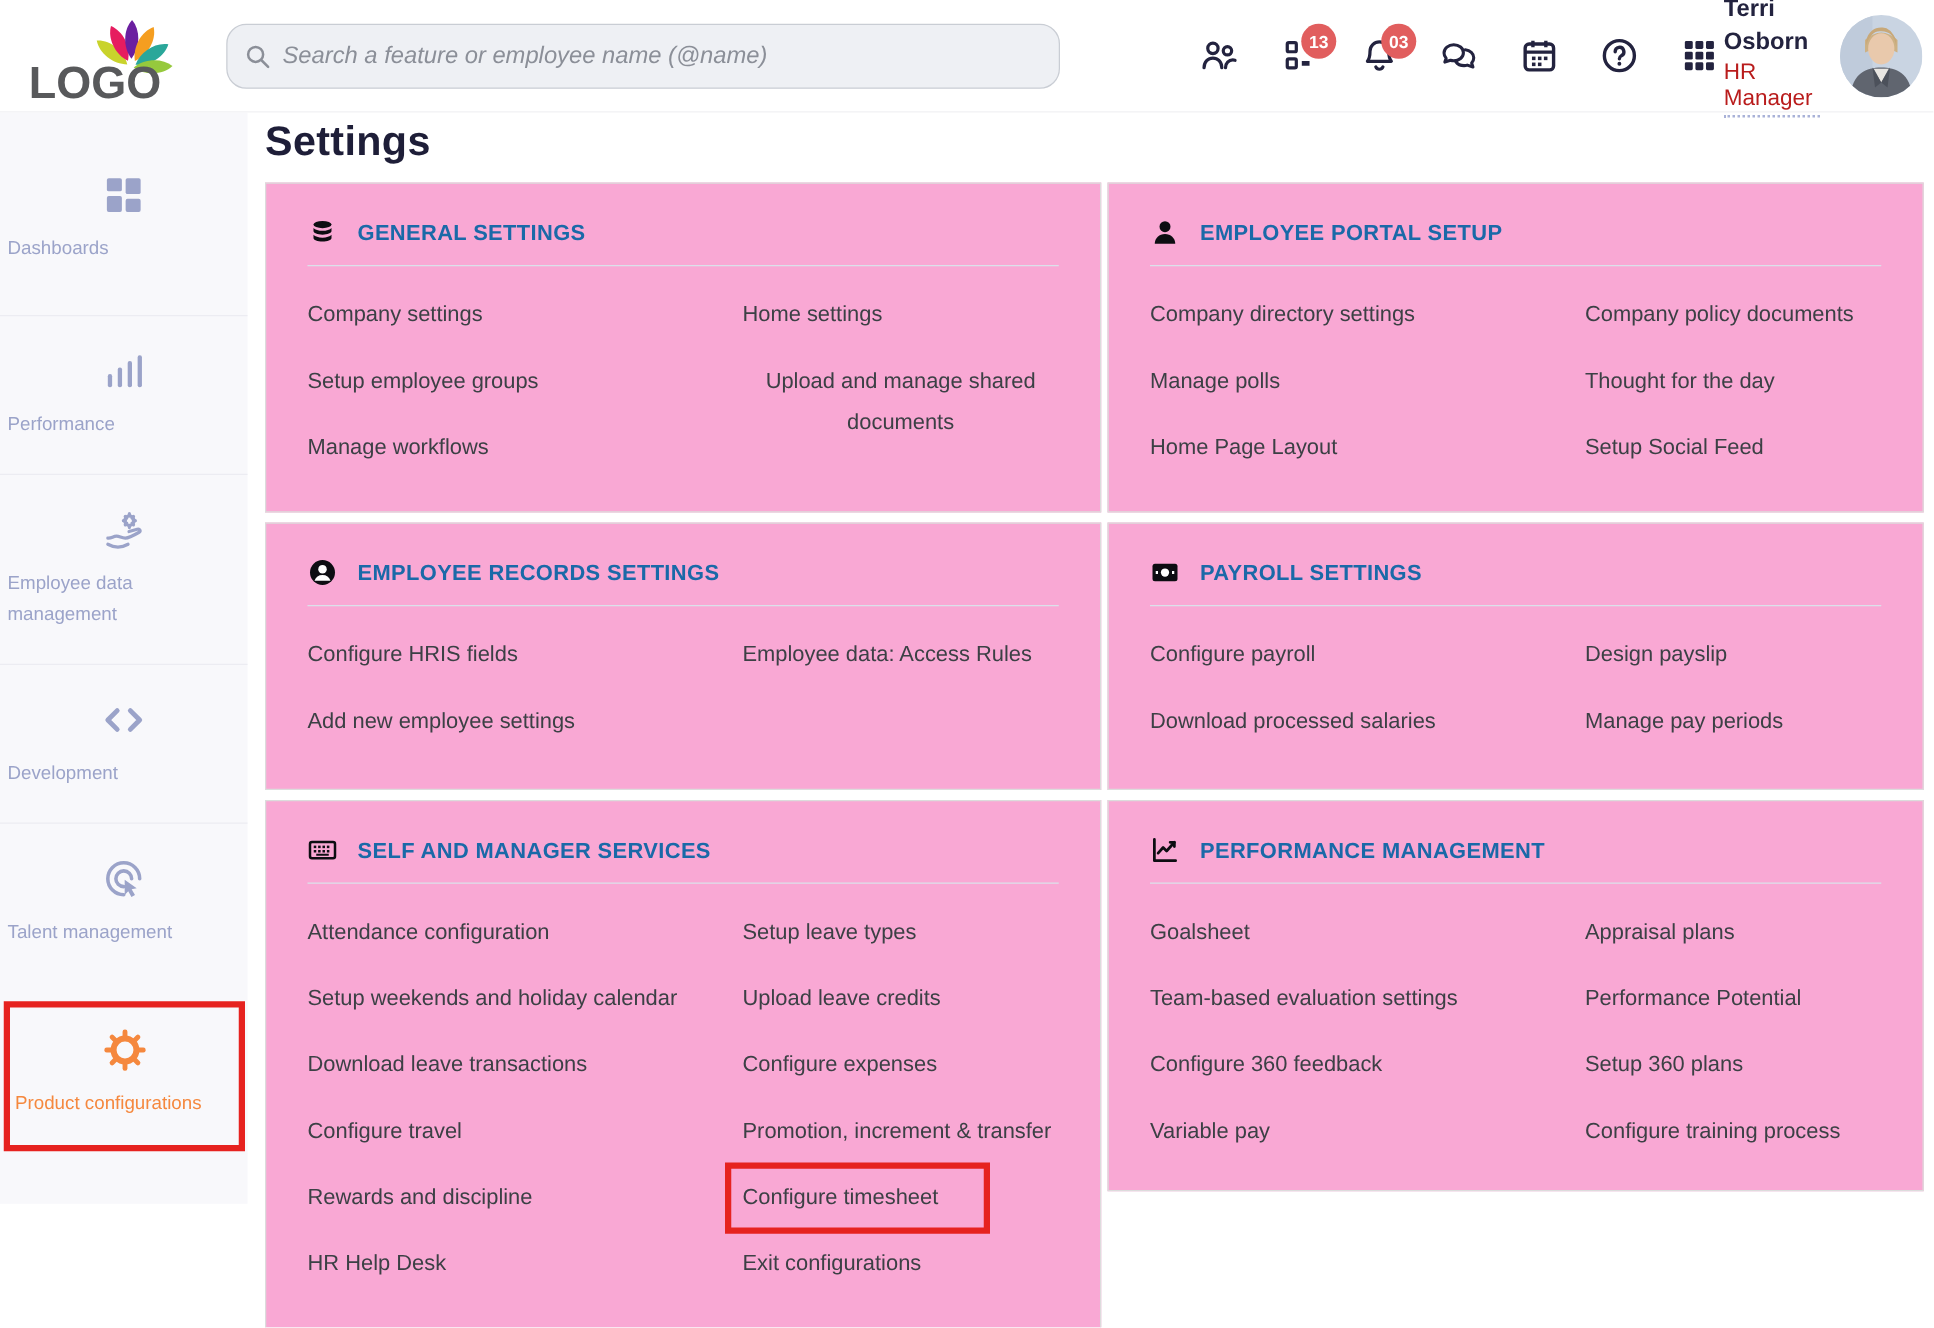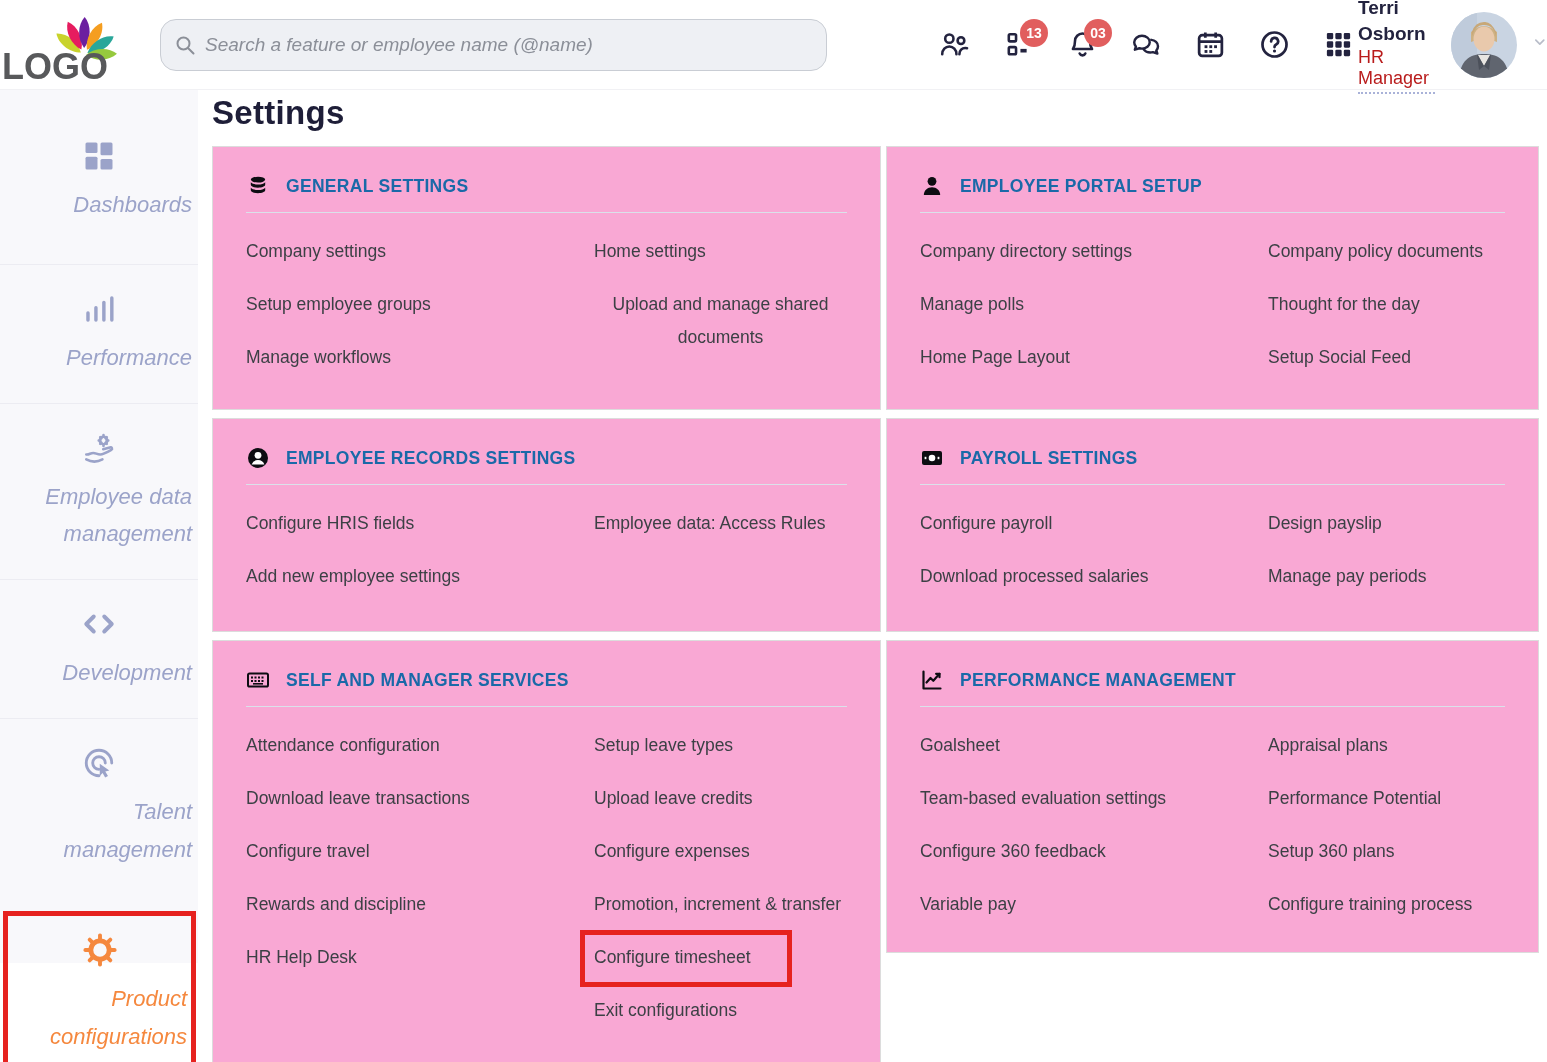--- a/index.html
+++ b/index.html
@@ -6,21 +6,21 @@
     --blue:#1a69a8; --orange:#f5883e; --red:#e6221f; --badge:#e15e5e;
     --ink:#3c4045; --navy:#1e1e38; --side-text:#9ba3c9;
   }
   *{box-sizing:border-box; margin:0; padding:0;}
   body{font-family:"Liberation Sans","DejaVu Sans",sans-serif; background:#fff;}
   .app{position:relative; width:1547px; height:1062px; background:#fff; overflow:hidden;}
 
   
   .topbar{position:absolute; top:0; left:0; width:100%; height:90px; background:#fff;
           display:flex; align-items:center; border-bottom:1px solid #f1f1f4; z-index:5;}
-  .logo{width:185px; display:flex; justify-content:center; align-items:center; cursor:pointer;}
+  .logo{width:185px; display:flex; justify-content:center; align-items:center; cursor:pointer;padding-left:21px;}
   .searchwrap{position:relative; margin-left:10px;}
   .searchwrap input{width:667px; height:52px; border:1px solid #c9cdd4; border-radius:16px;
           background:#eef0f4; padding:0 18px 0 44px; font-size:19px; color:#0c4a6e;
           font-family:"Liberation Sans","DejaVu Sans",sans-serif; outline:none;}
   .searchwrap input::placeholder{font-style:italic; color:#8b8f98;}
   .searchwrap .icon{position:absolute; left:13px; top:14px; width:24px; height:24px; color:#8b8f98;}
   .top-icons{display:flex; align-items:center; gap:33px; margin-left:112px;}
   .top-icon{position:relative; width:31px; height:31px; color:#23233f; cursor:pointer;}
   .top-icon svg{width:31px; height:31px; display:block;}
   .badge{position:absolute; top:-10px; right:-14px; min-width:28px; height:28px; border-radius:14px;
@@ -28,22 +28,22 @@
          line-height:28px; padding:0 3px;}
   .user-block{display:flex; align-items:center; gap:16px; margin-left:4px; cursor:pointer;}
   .user-text{text-align:left;}
   .user-name{font-size:19px; font-weight:bold; color:#23233f; line-height:26px;}
   .user-role{font-size:18px; color:#b91c1c; border-bottom:2px dotted #a9b2d8; padding-bottom:3px; display:inline-block;}
   .avatar{width:66px; height:66px; border-radius:50%; overflow:hidden; flex:none;}
   .chev{width:20px; height:20px; color:#b9bdc9; margin-right:14px;}
 
   
   .sidebar{position:absolute; left:0; top:90px; width:198px; height:873px; background:#f8f8fb;}
-  .sb-item{padding:26px 6px; text-align:right; color:var(--side-text); font-size:22px;
-           line-height:1.72; cursor:pointer;font-style:italic;}
+  .sb-item{padding:26px 6px; text-align:left; color:var(--side-text); font-size:15px;
+           line-height:1.72; cursor:pointer;}
   .sb-item:first-child{padding-top:48px; padding-bottom:40px;}
   .sb-item + .sb-item{border-top:1px solid #ececf2;}
   .sb-item .icon{display:block; margin:0 auto 12px; width:36px; height:36px;}
   .sb-item .icon svg{width:36px; height:36px;}
   .sb-item.active{color:var(--orange); border:5px solid var(--red); margin:16px 2px 0 3px;
                   padding:16px 4px 20px;}
 
   
   .main{position:absolute; left:198px; top:90px; right:0; bottom:0; padding:0 0 17px 14px;}
   .page-title{font-size:33px; font-weight:bold; color:var(--navy); letter-spacing:.3px;
@@ -348,20 +348,21 @@
                 <rect x="12" y="12" width="2" height="2"></rect>
                 <rect x="15.5" y="12" width="2" height="2"></rect>
                 <rect x="7" y="15" width="10" height="1.6"></rect>
               </svg></span>
             <div class="card-title">SELF AND MANAGER SERVICES</div>
           </div>
           <div class="card-divider"></div>
           <div class="card-body">
             <div class="card-col left">
               <div class="card-item">Attendance configuration</div>
+              <div class="card-item">Setup weekends and holiday calendar</div>
               <div class="card-item">Download leave transactions</div>
               <div class="card-item">Configure travel</div>
               <div class="card-item">Rewards and discipline</div>
               <div class="card-item">HR Help Desk</div>
             </div>
             <div class="card-col right">
               <div class="card-item">Setup leave types</div>
               <div class="card-item">Upload leave credits</div>
               <div class="card-item">Configure expenses</div>
               <div class="card-item">Promotion, increment &amp; transfer</div>

